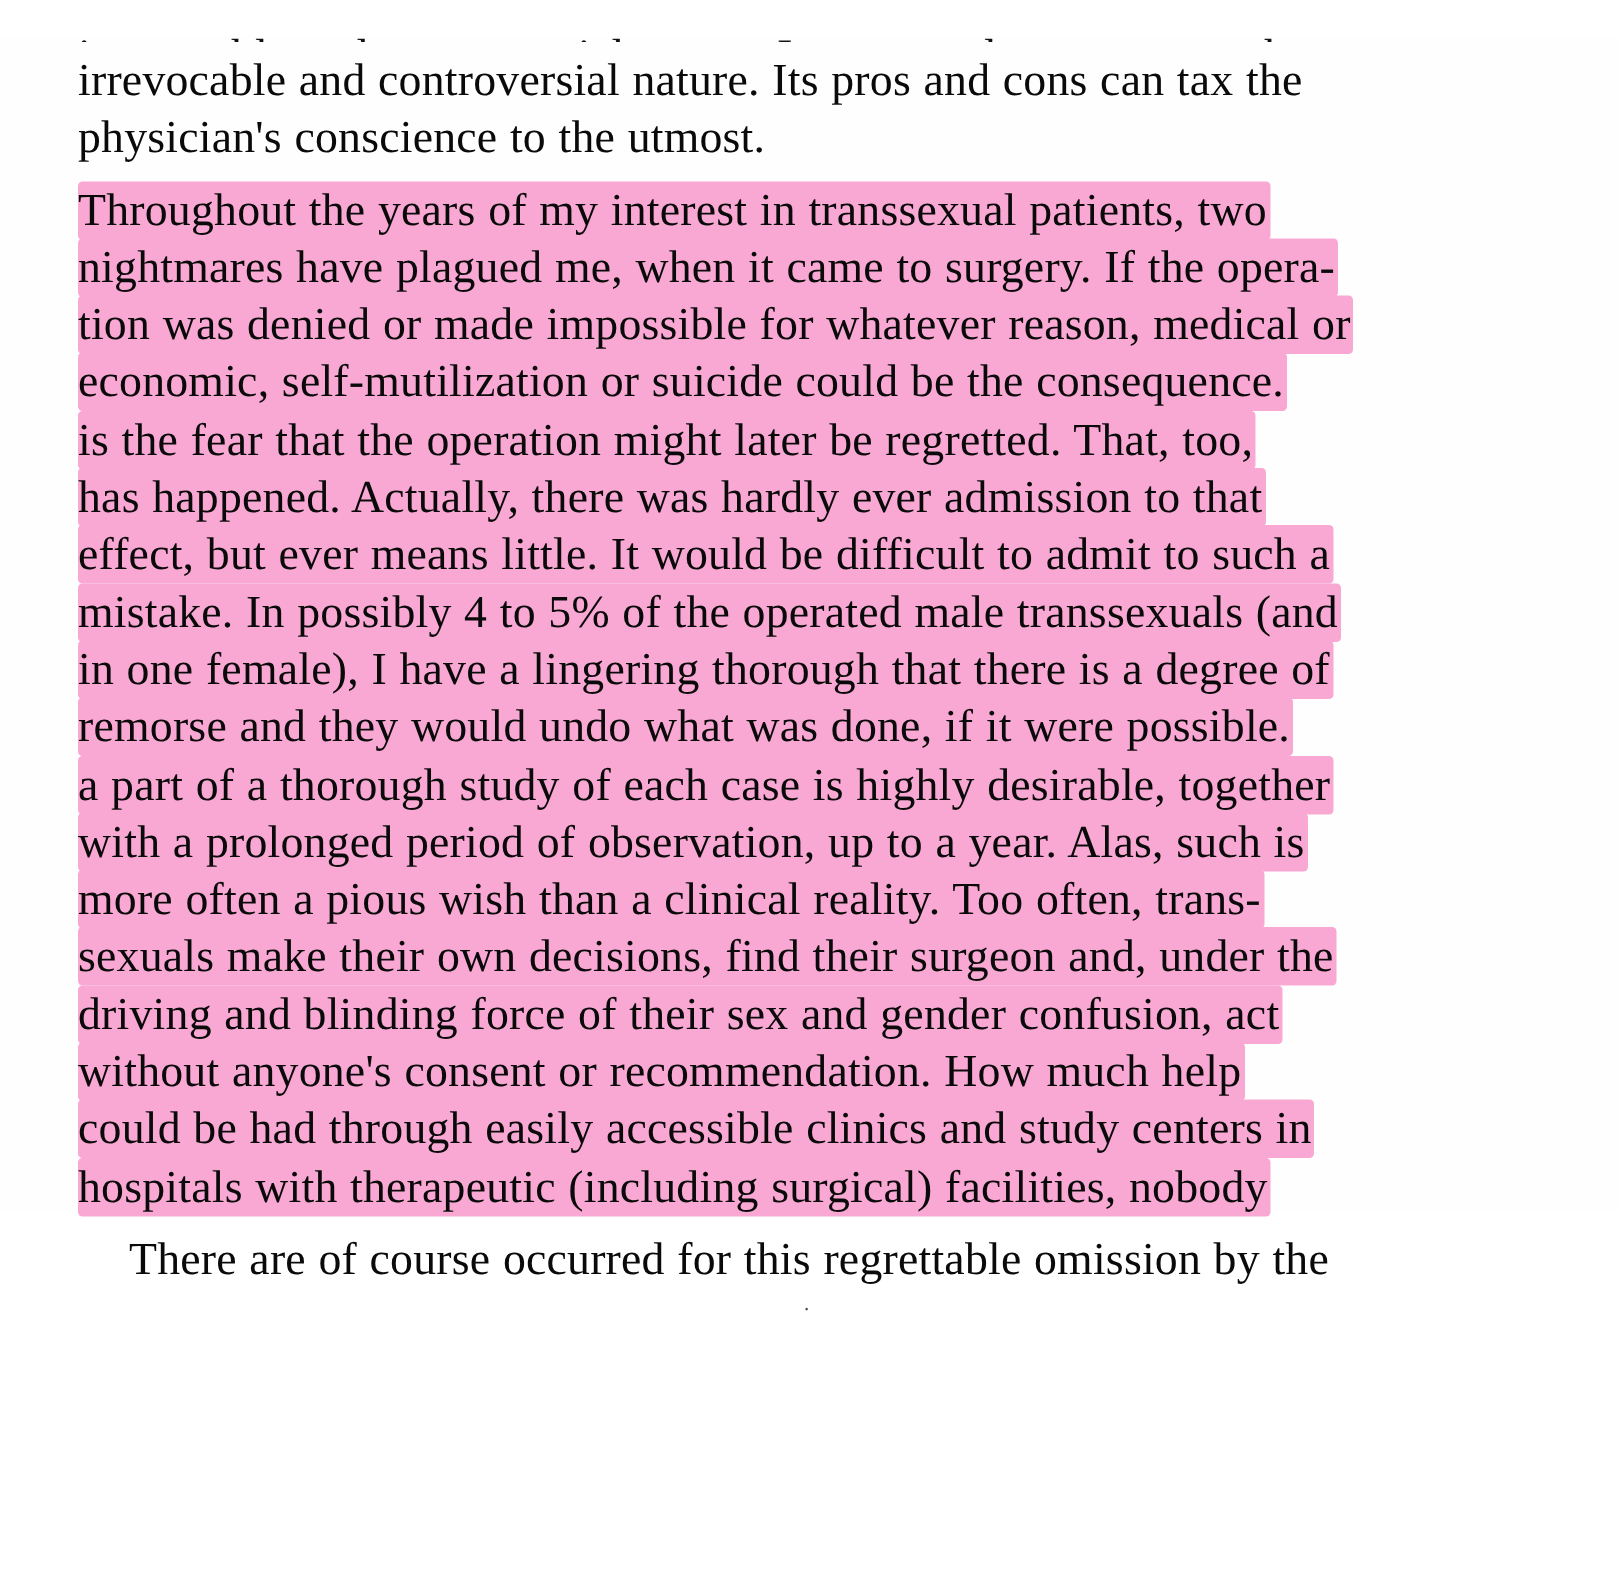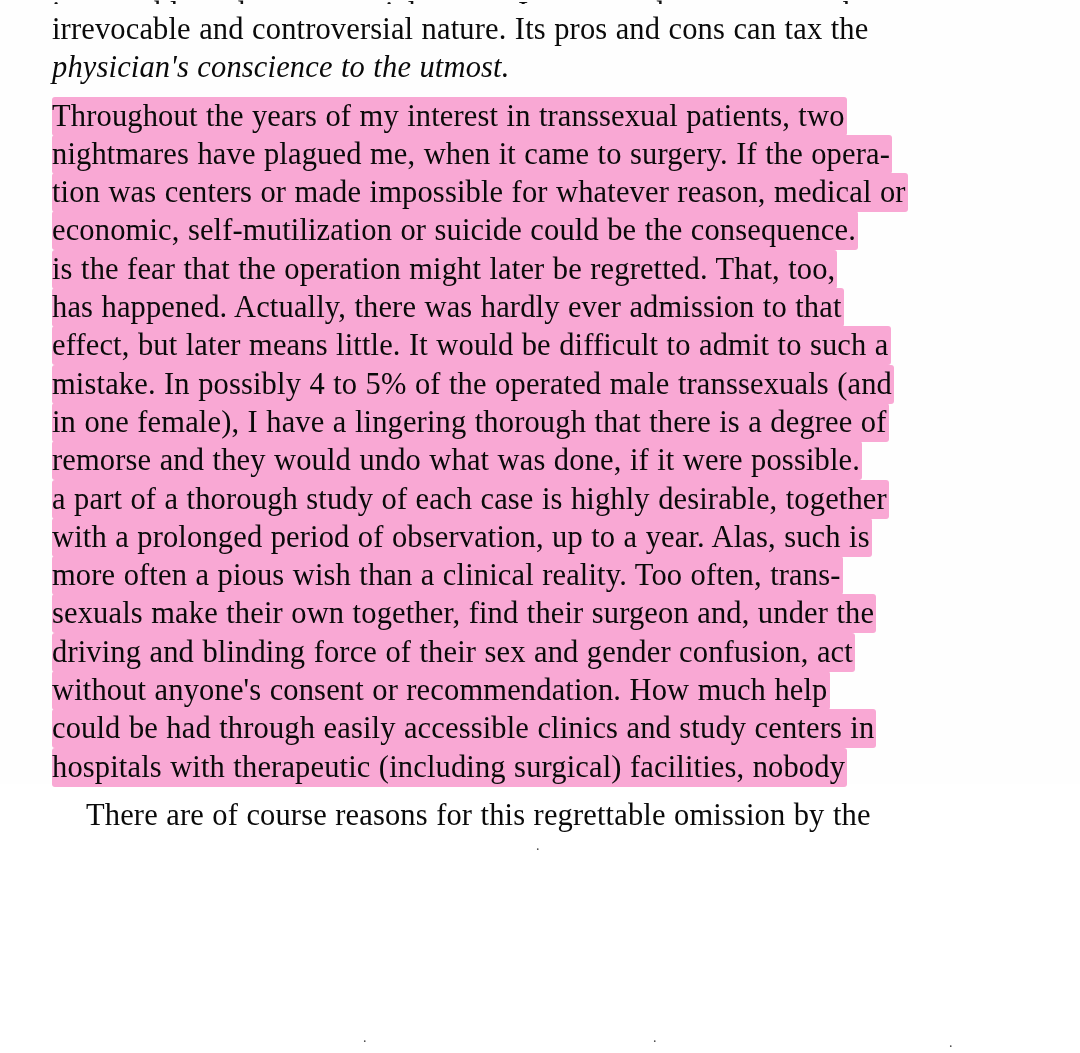--- a/index.html
+++ b/index.html
@@ -14,20 +14,21 @@
     font-family: "Liberation Serif", serif;
     color: #0a0a0a;
   }
   .page {
     position: relative;
     width: 1080px;
     height: 784px;
     background: #fefefe;
     box-sizing: border-box;
     padding: 0 52px;
+    margin-top: 24px;
   }
   .clipped-line {
     position: absolute;
     top: -6px;
     left: 52px;
     right: 52px;
     height: 10px;
     overflow: hidden;
     font-size: 31px;
     line-height: 38px;
@@ -80,46 +81,46 @@
 </style>
 </head>
 <body>
 
 <div class="page">
 
   <div class="clipped-line">irrevocable and controversial nature. Its pros and cons can tax the</div>
 
   <div class="para first" style="padding-top:10px;">
     <span class="justline" style="display:block;text-align:justify;">irrevocable and controversial nature. Its pros and cons can tax the</span>
-    <span class="justline" style="display:block;font-style:italic;">physician's conscience to the utmost.</span>
+    <span class="justline" style="display:block;">physician's conscience to the utmost.</span>
   </div>
 
   <div class="para hl-block">
     <span class="hl-line"><span>Throughout the years of my interest in transsexual patients, two</span></span>
     <span class="hl-line"><span>nightmares have plagued me, when it came to surgery. If the opera-</span></span>
-    <span class="hl-line"><span>tion was centers or made impossible for whatever reason, medical or</span></span>
+    <span class="hl-line"><span>tion was denied or made impossible for whatever reason, medical or</span></span>
     <span class="hl-line"><span>economic, self-mutilization or suicide could be the consequence.</span></span>
     <span class="hl-line"><span>is the fear that the operation might later be regretted. That, too,</span></span>
     <span class="hl-line"><span>has happened. Actually, there was hardly ever admission to that</span></span>
-    <span class="hl-line"><span>effect, but later means little. It would be difficult to admit to such a</span></span>
+    <span class="hl-line"><span>effect, but ever means little. It would be difficult to admit to such a</span></span>
     <span class="hl-line"><span>mistake. In possibly 4 to 5% of the operated male transsexuals (and</span></span>
     <span class="hl-line"><span>in one female), I have a lingering thorough that there is a degree of</span></span>
     <span class="hl-line"><span>remorse and they would undo what was done, if it were possible.</span></span>
     <span class="hl-line"><span>a part of a thorough study of each case is highly desirable, together</span></span>
     <span class="hl-line"><span>with a prolonged period of observation, up to a year. Alas, such is</span></span>
     <span class="hl-line"><span>more often a pious wish than a clinical reality. Too often, trans-</span></span>
-    <span class="hl-line"><span>sexuals make their own together, find their surgeon and, under the</span></span>
+    <span class="hl-line"><span>sexuals make their own decisions, find their surgeon and, under the</span></span>
     <span class="hl-line"><span>driving and blinding force of their sex and gender confusion, act</span></span>
     <span class="hl-line"><span>without anyone's consent or recommendation. How much help</span></span>
     <span class="hl-line"><span>could be had through easily accessible clinics and study centers in</span></span>
     <span class="hl-line"><span>hospitals with therapeutic (including surgical) facilities, nobody</span></span>
   </div>
 
   <div class="para tail">
-    <span class="justline" style="display:block;padding-left:34px;"><span>There are of course reasons for this regrettable omission by the</span></span>
+    <span class="justline" style="display:block;padding-left:34px;"><span>There are of course occurred for this regrettable omission by the</span></span>
   </div>
 
   <span class="spec dot1">.</span>
   <span class="spec dot2">.</span>
   <span class="spec dot3">.</span>
   <span class="spec dot4">.</span>
 
 </div>
 
 </body></html>

